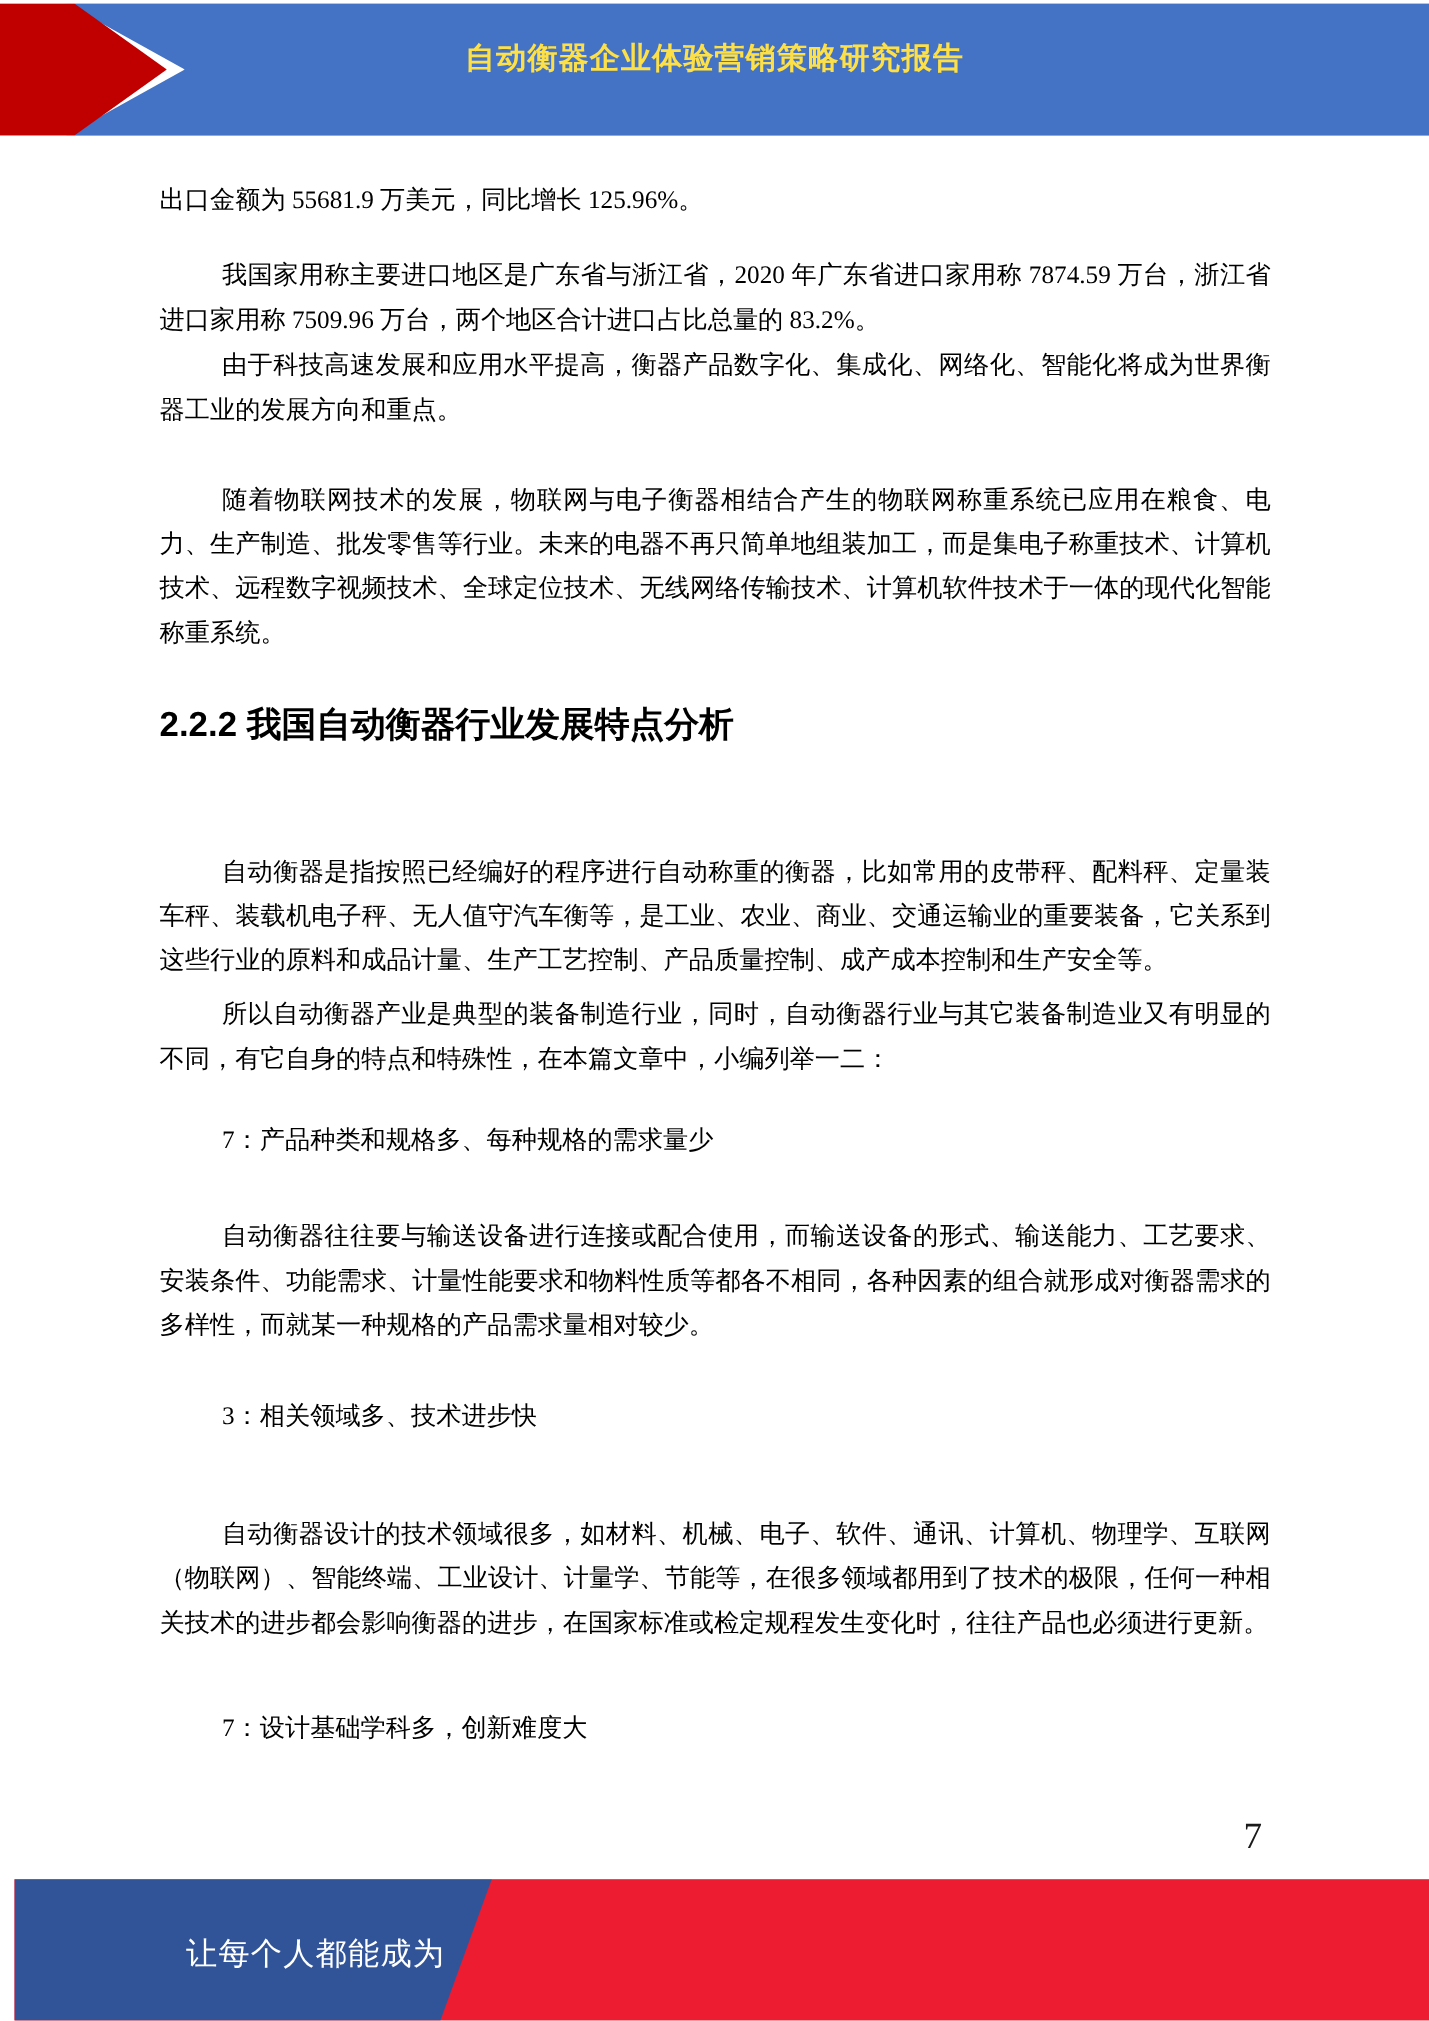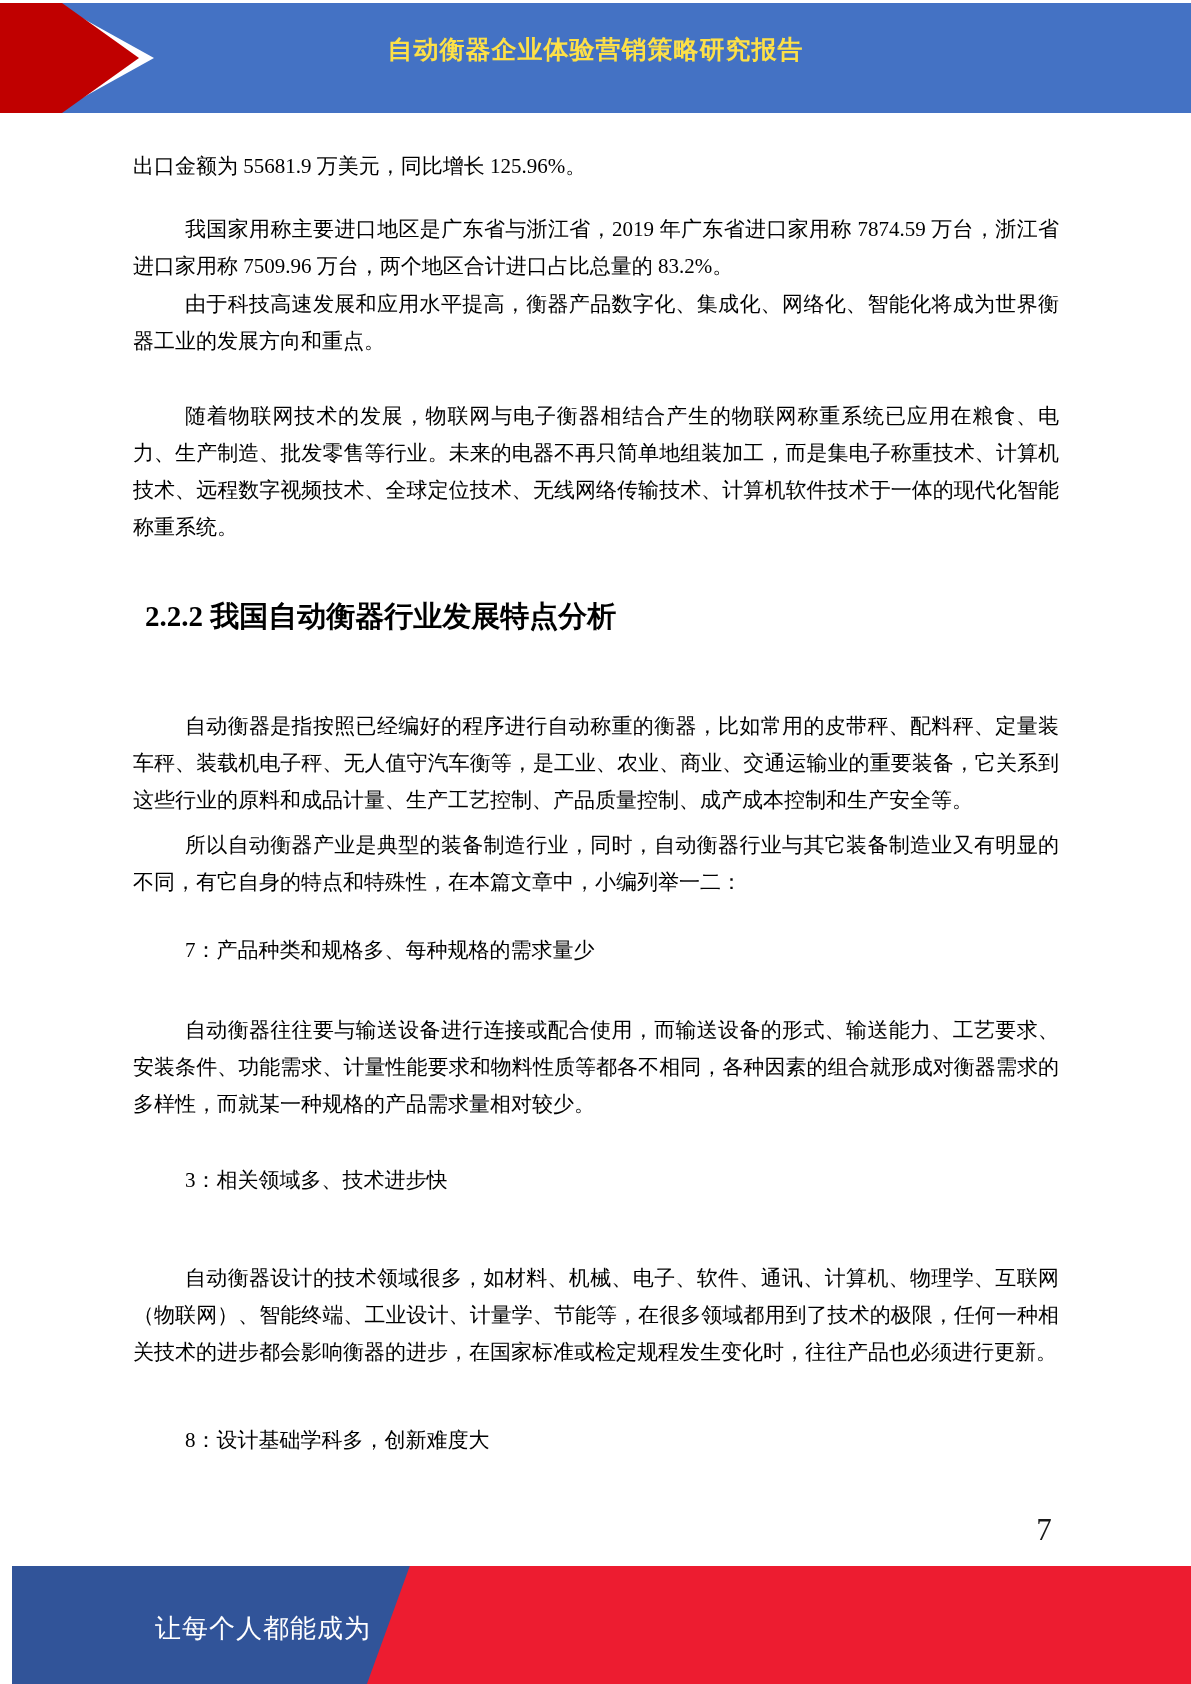--- a/index.html
+++ b/index.html
@@ -34,22 +34,22 @@
     clip-path:polygon(0 0,62px 0,139px 55px,62px 110px,0 110px);
   }
   
   .para{
     position:absolute;left:133px;width:926px;margin:0;
     font-size:21px;line-height:37px;
     text-align:justify;
   }
   .indent{text-indent:52px;}
   .section-heading{
-    position:absolute;left:133px;width:926px;margin:12px;
-    font-family:Liberation Serif, serif;
+    position:absolute;left:133px;width:926px;margin:0;
+    font-family:Liberation Sans, sans-serif;
     font-weight:bold;font-size:29px;line-height:40px;
     color:#000;
   }
   .page-number{
     position:absolute;left:1014px;top:1510px;width:60px;
     text-align:center;font-size:31px;line-height:40px;color:#1a1a1a;
   }
   
   .footer{
     position:absolute;left:12px;top:1566px;width:1191px;height:118px;
@@ -76,33 +76,33 @@
   <header class="banner" style="background-color: rgb(68, 114, 196);">
     <div class="arrow">
       <div class="arrow-white"></div>
       <div class="arrow-red" style="background-color: rgb(192, 0, 0);"></div>
     </div>
     <h1 class="banner-title">自动衡器企业体验营销策略研究报告</h1>
   </header>
 
   <main>
     <p class="para" style="top:148px">出口金额为 55681.9 万美元，同比增长 125.96%。</p>
-    <p class="para indent" style="top:211px">我国家用称主要进口地区是广东省与浙江省，2019 年广东省进口家用称 7874.59 万台，浙江省进口家用称 7509.96 万台，两个地区合计进口占比总量的 83.2%。</p>
+    <p class="para indent" style="top:211px">我国家用称主要进口地区是广东省与浙江省，2020 年广东省进口家用称 7874.59 万台，浙江省进口家用称 7509.96 万台，两个地区合计进口占比总量的 83.2%。</p>
     <p class="para indent" style="top:286px">由于科技高速发展和应用水平提高，衡器产品数字化、集成化、网络化、智能化将成为世界衡器工业的发展方向和重点。</p>
     <p class="para indent" style="top:398px">随着物联网技术的发展，物联网与电子衡器相结合产生的物联网称重系统已应用在粮食、电力、生产制造、批发零售等行业。未来的电器不再只简单地组装加工，而是集电子称重技术、计算机技术、远程数字视频技术、全球定位技术、无线网络传输技术、计算机软件技术于一体的现代化智能称重系统。</p>
 
     <h2 class="section-heading" style="top:584px">2.2.2 我国自动衡器行业发展特点分析</h2>
 
     <p class="para indent" style="top:708px">自动衡器是指按照已经编好的程序进行自动称重的衡器，比如常用的皮带秤、配料秤、定量装车秤、装载机电子秤、无人值守汽车衡等，是工业、农业、商业、交通运输业的重要装备，它关系到这些行业的原料和成品计量、生产工艺控制、产品质量控制、成产成本控制和生产安全等。</p>
     <p class="para indent" style="top:827px">所以自动衡器产业是典型的装备制造行业，同时，自动衡器行业与其它装备制造业又有明显的不同，有它自身的特点和特殊性，在本篇文章中，小编列举一二：</p>
     <p class="para indent" style="top:932px">7：产品种类和规格多、每种规格的需求量少</p>
     <p class="para indent" style="top:1012px">自动衡器往往要与输送设备进行连接或配合使用，而输送设备的形式、输送能力、工艺要求、安装条件、功能需求、计量性能要求和物料性质等都各不相同，各种因素的组合就形成对衡器需求的多样性，而就某一种规格的产品需求量相对较少。</p>
     <p class="para indent" style="top:1162px">3：相关领域多、技术进步快</p>
     <p class="para indent" style="top:1260px">自动衡器设计的技术领域很多，如材料、机械、电子、软件、通讯、计算机、物理学、互联网（物联网）、智能终端、工业设计、计量学、节能等，在很多领域都用到了技术的极限，任何一种相关技术的进步都会影响衡器的进步，在国家标准或检定规程发生变化时，往往产品也必须进行更新。</p>
-    <p class="para indent" style="top:1422px">8：设计基础学科多，创新难度大</p>
+    <p class="para indent" style="top:1422px">7：设计基础学科多，创新难度大</p>
   </main>
 
   <div class="page-number">7</div>
 
   <footer class="footer" style="background-color: rgb(237, 28, 48);">
     <div class="footer-blue" style="background-color: rgb(49, 84, 153);"></div>
     <div class="footer-left">让每个人都能成为</div>
   </footer>
 
 </div>

